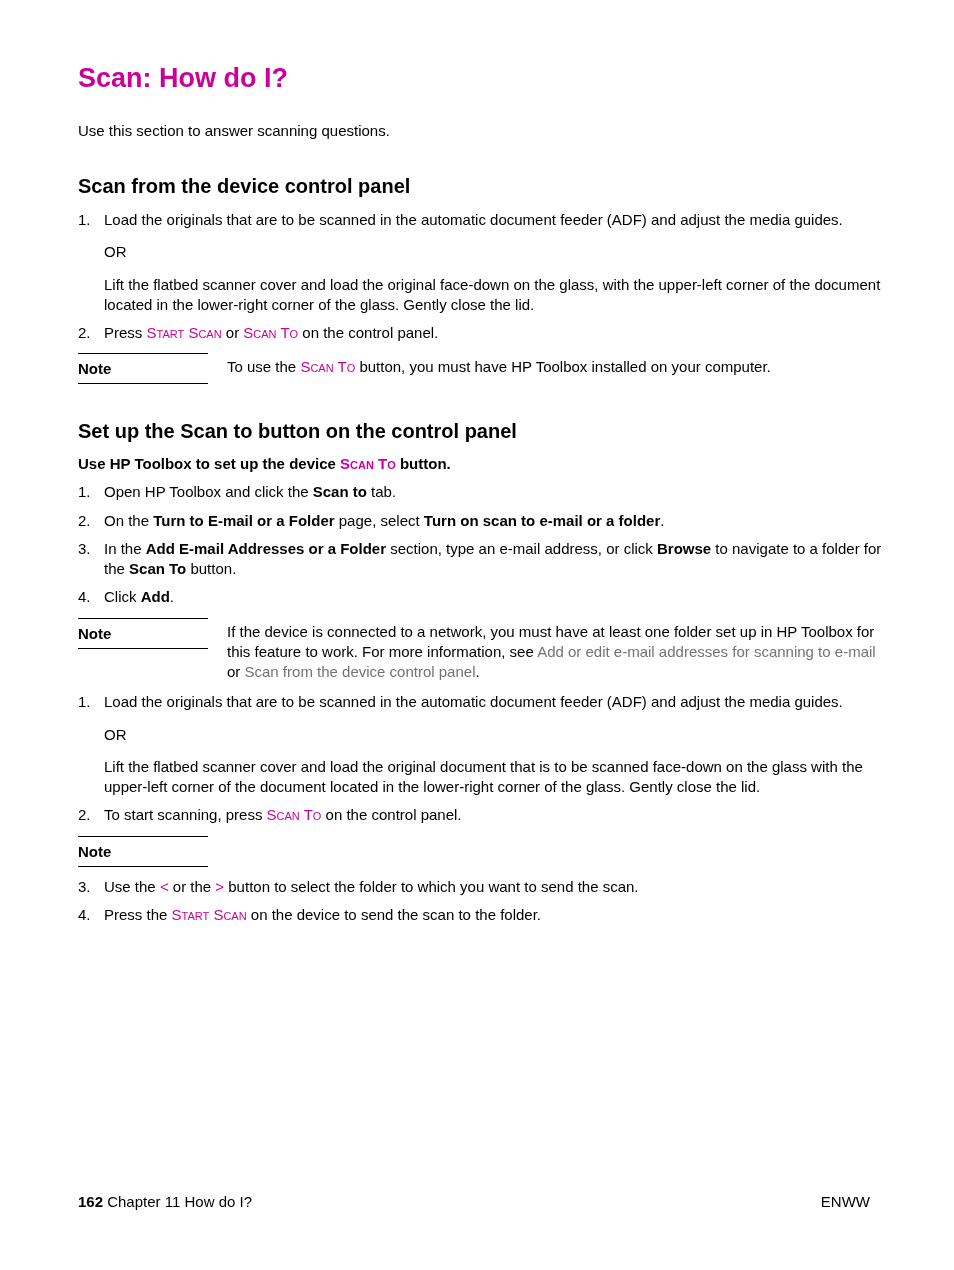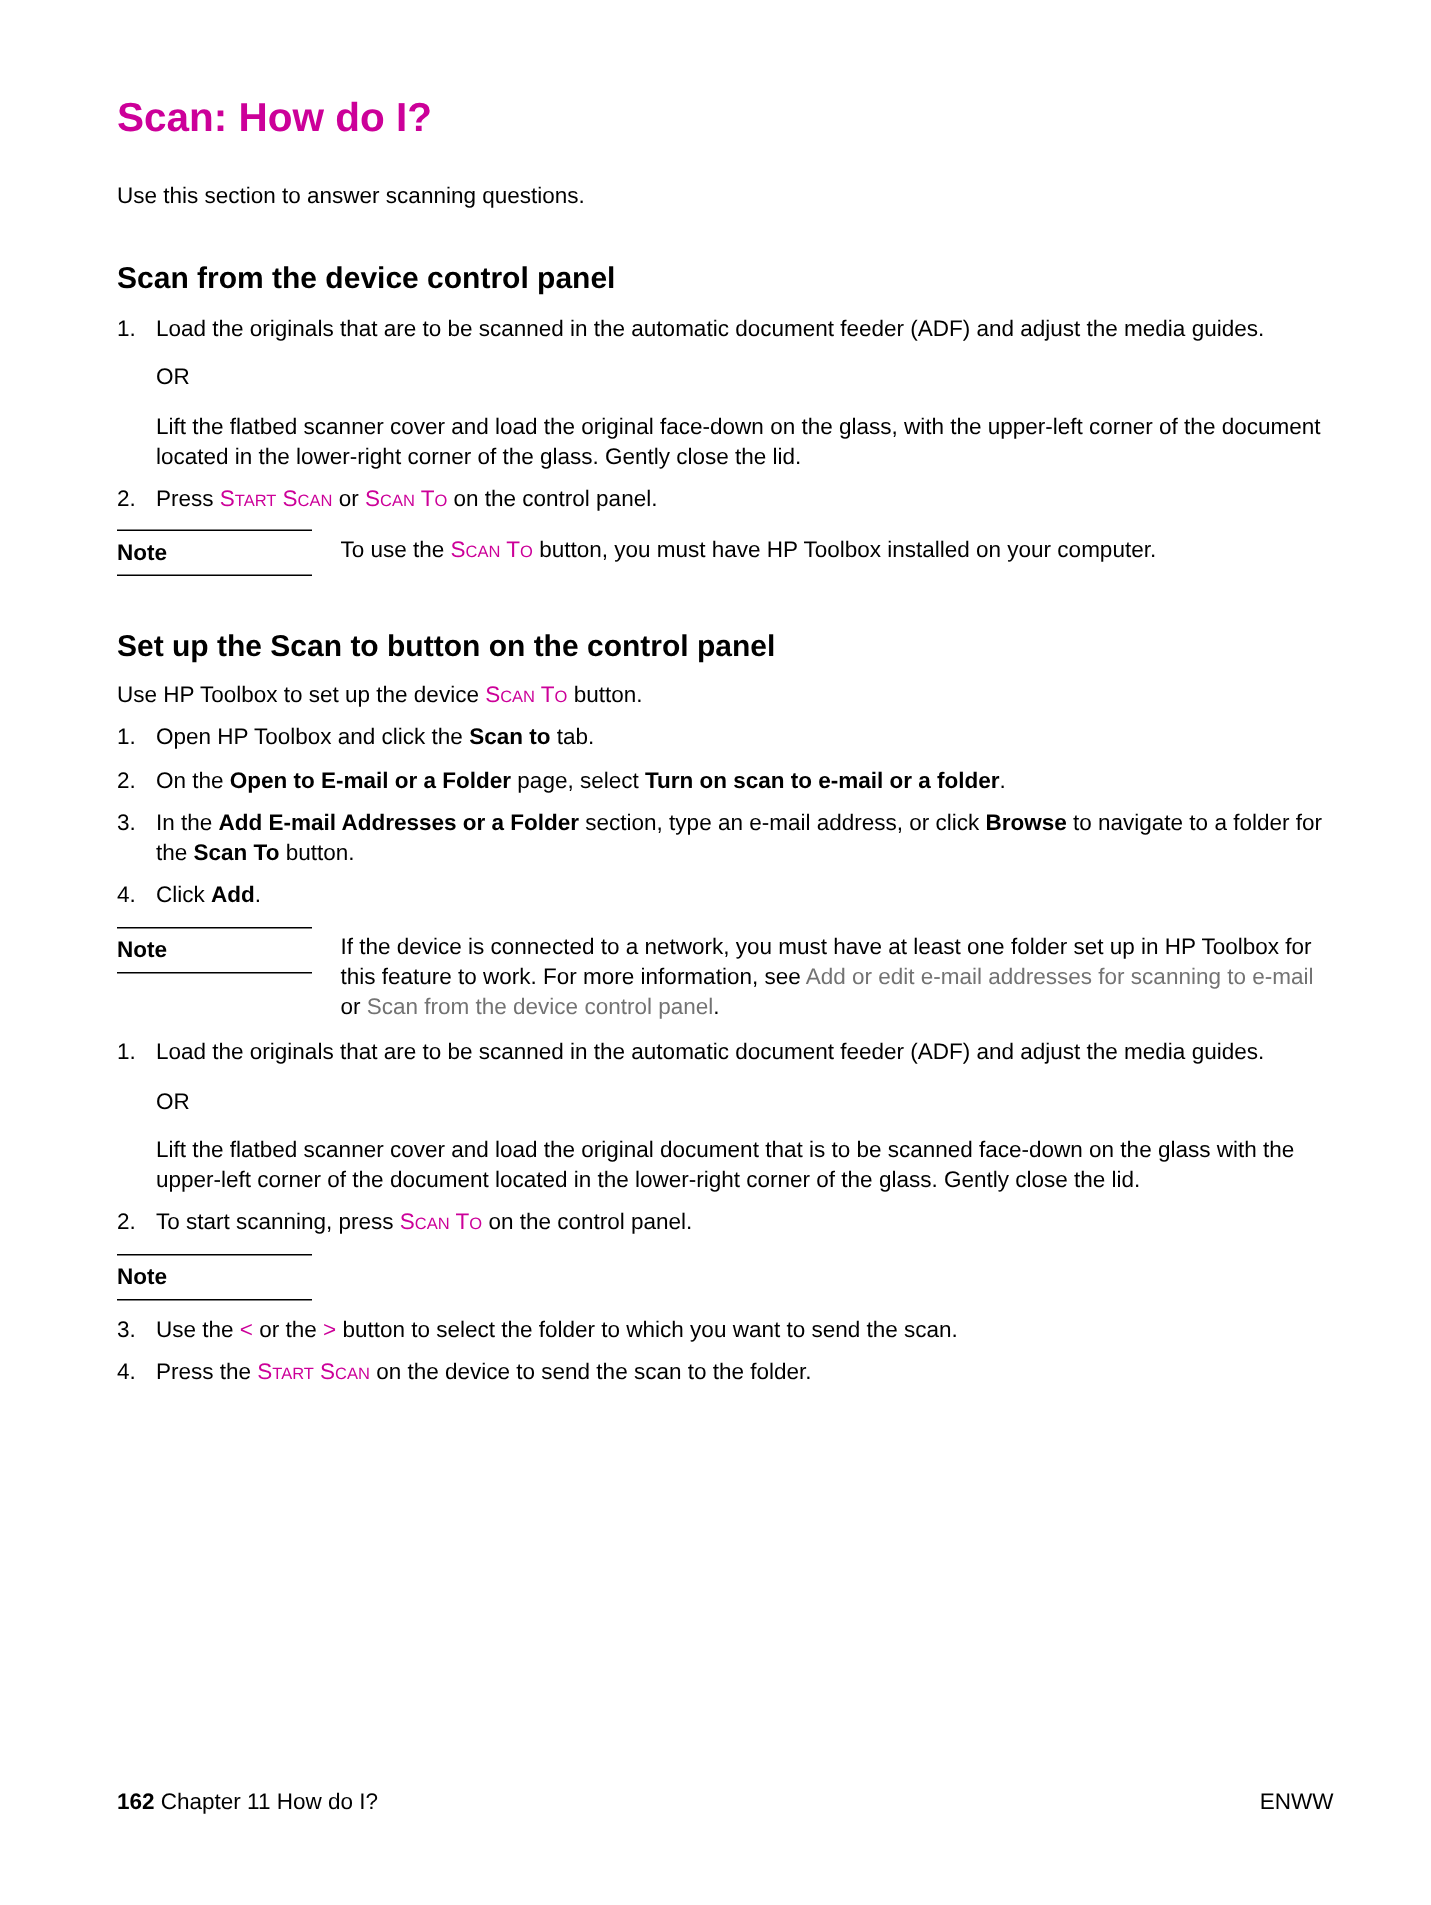--- a/index.html
+++ b/index.html
@@ -83,21 +83,21 @@
   .link {
     color: #737373;
   }
   .magenta {
     color: #cc0099;
   }
   .footer {
     position: absolute;
     bottom: 60px;
     left: 78px;
-    right: 65px;
+    right: 84px;
     font-size: 15px;
     display: flex;
     justify-content: space-between;
   }
   .footer .left b { font-weight: bold; }
 </style>
 </head>
 <body>
 
 <div class="page">
@@ -129,32 +129,32 @@
     <div class="note-label">Note</div>
     <div class="note-spacer"></div>
     <div class="note-body">
       <span>To use the </span><span class="sc">Scan To</span><span> button, you must have HP Toolbox installed on your computer.</span>
     </div>
   </div>
 
   <div class="content-indent">
     <h2>Set up the Scan to button on the control panel</h2>
 
-    <div style="font-size:15px;margin-bottom:10px;">
+    <div style="font-size:15px;margin-bottom:10px;font-weight:bold;">
       <span>Use HP Toolbox to set up the device </span><span class="sc">Scan To</span><span> button.</span>
     </div>
 
     <div class="ol-item">
       <div class="ol-num">1.</div>
       <div class="ol-body"><span>Open HP Toolbox and click the </span><b>Scan to</b><span> tab.</span></div>
     </div>
 
     <div class="ol-item">
       <div class="ol-num">2.</div>
-      <div class="ol-body"><span>On the </span><b>Open to E-mail or a Folder</b><span> page, select </span><b>Turn on scan to e-mail or a folder</b><span>.</span></div>
+      <div class="ol-body"><span>On the </span><b>Turn to E-mail or a Folder</b><span> page, select </span><b>Turn on scan to e-mail or a folder</b><span>.</span></div>
     </div>
 
     <div class="ol-item">
       <div class="ol-num">3.</div>
       <div class="ol-body"><span>In the </span><b>Add E-mail Addresses or a Folder</b><span> section, type an e-mail address, or click </span><b>Browse</b><span> to navigate to a folder for the </span><b>Scan To</b><span> button.</span></div>
     </div>
 
     <div class="ol-item">
       <div class="ol-num">4.</div>
       <div class="ol-body"><span>Click </span><b>Add</b><span>.</span></div>

